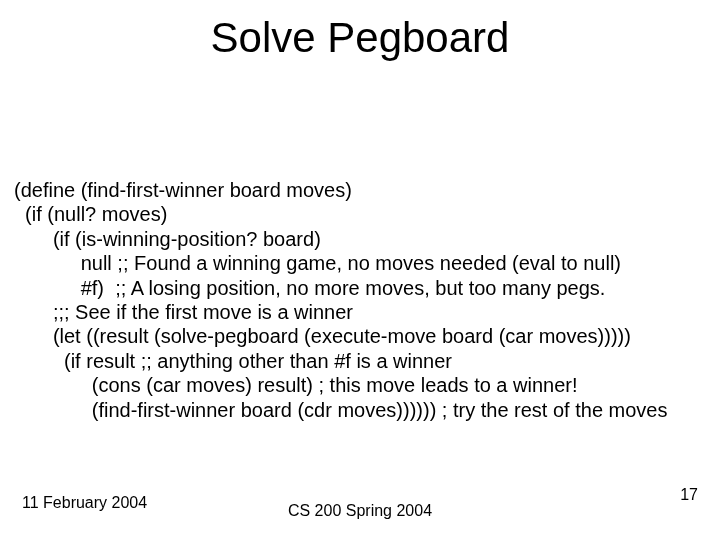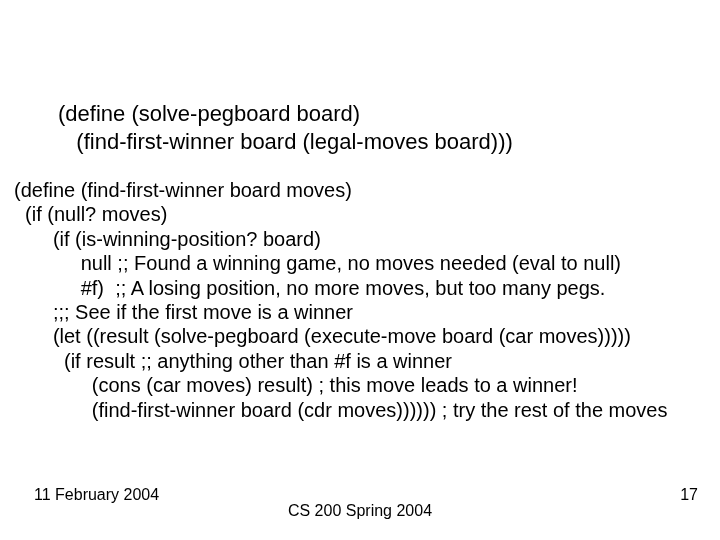--- a/index.html
+++ b/index.html
@@ -49,44 +49,42 @@
   .footer {
     position: absolute;
     bottom: 20px;
     left: 0;
     width: 100%;
     font-size: 16px;
   }
   .footer-left {
     position: absolute;
     left: 22px;
-    bottom: 16px;
-    margin-left: 12px;
+    bottom: 8px;
   }
   .footer-center {
     position: absolute;
     left: 0;
     width: 100%;
     text-align: center;
     bottom: 0;
   }
   .footer-right {
     position: absolute;
     right: 22px;
     bottom: 16px;
   }
 </style>
 </head>
 <body>
 
 <div class="slide">
 
+  <div class="title">Solve Pegboard</div>
 
-  <div class="block1"><span>(define (solve-pegboard board)</span>
-<span>   (find-first-winner board (legal-moves board)))</span></div>
 
   <div class="block2"><span>(define (find-first-winner board moves)</span>
 <span>  (if (null? moves)</span>
 <span>       (if (is-winning-position? board)</span>
 <span>            null ;; Found a winning game, no moves needed (eval to null)</span>
 <span>            #f)  ;; A losing position, no more moves, but too many pegs.</span>
 <span>       ;;; See if the first move is a winner</span>
 <span>       (let ((result (solve-pegboard (execute-move board (car moves)))))</span>
 <span>         (if result ;; anything other than #f is a winner</span>
 <span>              (cons (car moves) result) ; this move leads to a winner!</span>

